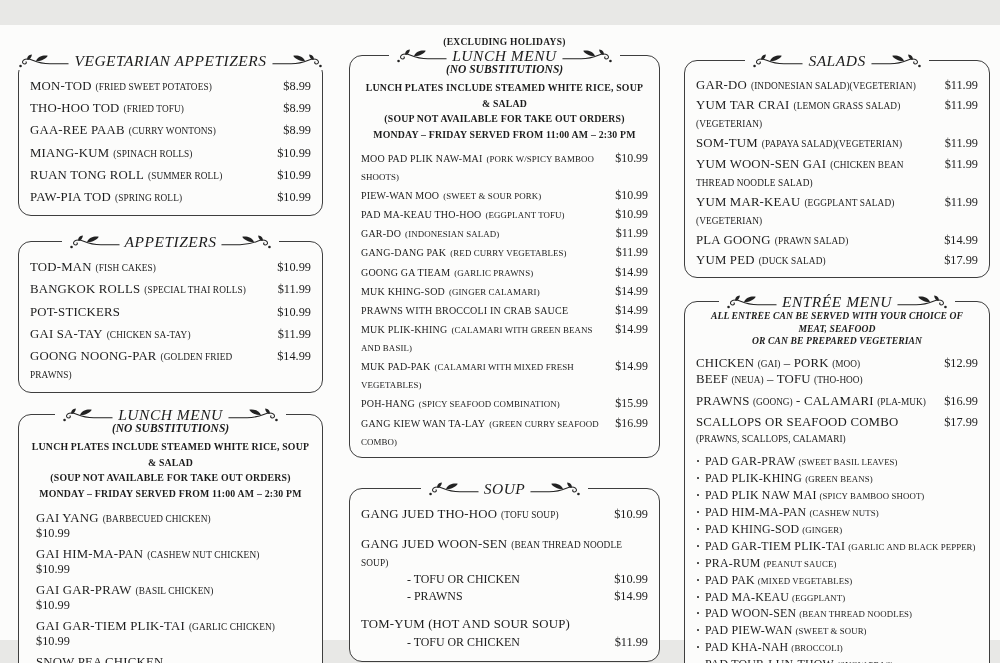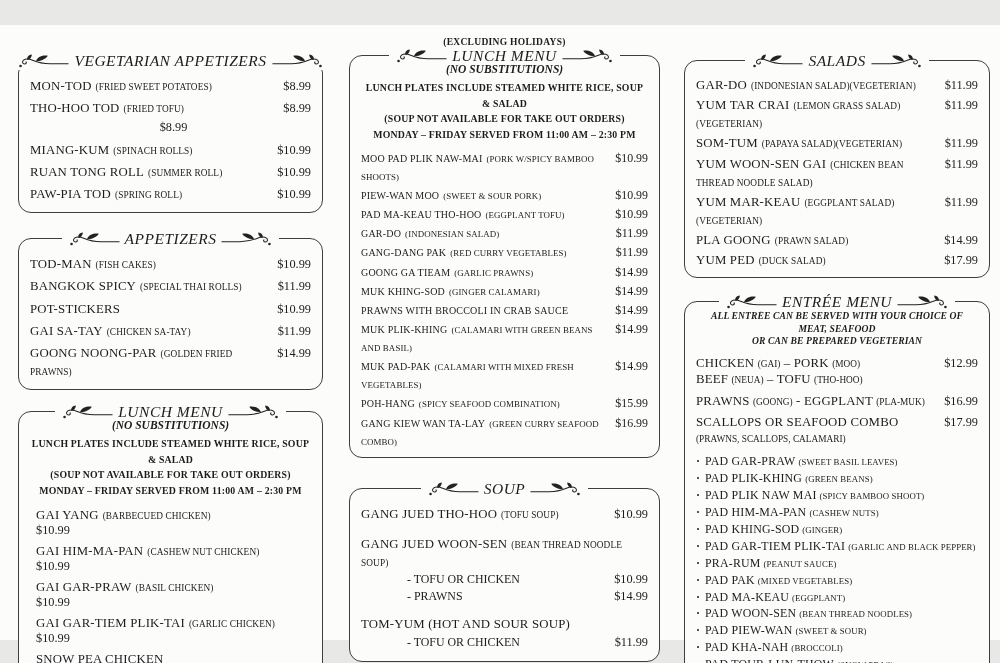--- a/index.html
+++ b/index.html
@@ -26,21 +26,21 @@
   .orn{width:52px;height:15px;flex:0 0 auto;}
   .orn.flip{transform:scaleX(-1);}
 
   .box{border:1.5px solid #3e3e3e;border-radius:13px;background:#fcfcfb;padding:13px 11px 8px;}
   .box.has-sub{padding-top:9px;}
 
   .subtitle{text-align:center;font-weight:bold;font-style:italic;font-size:11.5px;margin-top:-2px;}
   .notes{margin:5px 0 5px;}
   .note-line{text-align:center;font-weight:bold;font-size:9.8px;line-height:15.5px;letter-spacing:.2px;}
 
-  .row{display:flex;justify-content:center;align-items:baseline;padding:2.1px 0;}
+  .row{display:flex;justify-content:flex-end;align-items:baseline;padding:2.1px 0;}
   .nm{flex:1 1 auto;min-width:0;}
   .name{font-size:12.8px;letter-spacing:.2px;}
   .desc{font-size:9.3px;margin-left:4px;letter-spacing:.1px;}
   .price{font-size:12.3px;white-space:nowrap;margin-left:6px;}
 
   .salads-items .row{padding:1.1px 0;}
   .tight .row{padding:.6px 0;}
   .tight .name{font-size:10px;}
   .tight .desc{font-size:8.9px;}
   .tight .price{font-size:11.9px;}
@@ -102,20 +102,21 @@
     <span class="nm"><span class="name">MON-TOD</span><span class="desc">(FRIED SWEET POTATOES)</span></span>
     <span class="price">$8.99</span>
   </div>
 
   <div class="row">
     <span class="nm"><span class="name">THO-HOO TOD</span><span class="desc">(FRIED TOFU)</span></span>
     <span class="price">$8.99</span>
   </div>
 
   <div class="row">
+    <span class="nm"><span class="name">GAA-REE PAAB</span><span class="desc">(CURRY WONTONS)</span></span>
     <span class="price">$8.99</span>
   </div>
 
   <div class="row">
     <span class="nm"><span class="name">MIANG-KUM</span><span class="desc">(SPINACH ROLLS)</span></span>
     <span class="price">$10.99</span>
   </div>
 
   <div class="row">
     <span class="nm"><span class="name">RUAN TONG ROLL</span><span class="desc">(SUMMER ROLL)</span></span>
@@ -143,21 +144,21 @@
         </div>
       </div>
       <div class="box">
         <div class="items">
   <div class="row">
     <span class="nm"><span class="name">TOD-MAN</span><span class="desc">(FISH CAKES)</span></span>
     <span class="price">$10.99</span>
   </div>
 
   <div class="row">
-    <span class="nm"><span class="name">BANGKOK SPICY</span><span class="desc">(SPECIAL THAI ROLLS)</span></span>
+    <span class="nm"><span class="name">BANGKOK ROLLS</span><span class="desc">(SPECIAL THAI ROLLS)</span></span>
     <span class="price">$11.99</span>
   </div>
 
   <div class="row">
     <span class="nm"><span class="name">POT-STICKERS</span></span>
     <span class="price">$10.99</span>
   </div>
 
   <div class="row">
     <span class="nm"><span class="name">GAI SA-TAY</span><span class="desc">(CHICKEN SA-TAY)</span></span>
@@ -458,21 +459,21 @@
               <div class="combo-line">
                 <span><span class="big">CHICKEN </span><span class="small">(GAI)</span><span class="big"> – PORK </span><span class="small">(MOO)</span></span>
                 <span class="price">$12.99</span>
               </div>
               <div class="combo-line">
                 <span><span class="big">BEEF </span><span class="small">(NEUA)</span><span class="big"> – TOFU </span><span class="small">(THO-HOO)</span></span>
               </div>
             </div>
             <div class="combo">
               <div class="combo-line">
-                <span><span class="big">PRAWNS </span><span class="small">(GOONG)</span><span class="big"> - EGGPLANT </span><span class="small">(PLA-MUK)</span></span>
+                <span><span class="big">PRAWNS </span><span class="small">(GOONG)</span><span class="big"> - CALAMARI </span><span class="small">(PLA-MUK)</span></span>
                 <span class="price">$16.99</span>
               </div>
             </div>
             <div class="combo">
               <div class="combo-line">
                 <span><span class="big">SCALLOPS OR SEAFOOD COMBO</span></span>
                 <span class="price">$17.99</span>
               </div>
               <div class="combo-line">
                 <span><span class="small">(PRAWNS, SCALLOPS, CALAMARI)</span></span>

